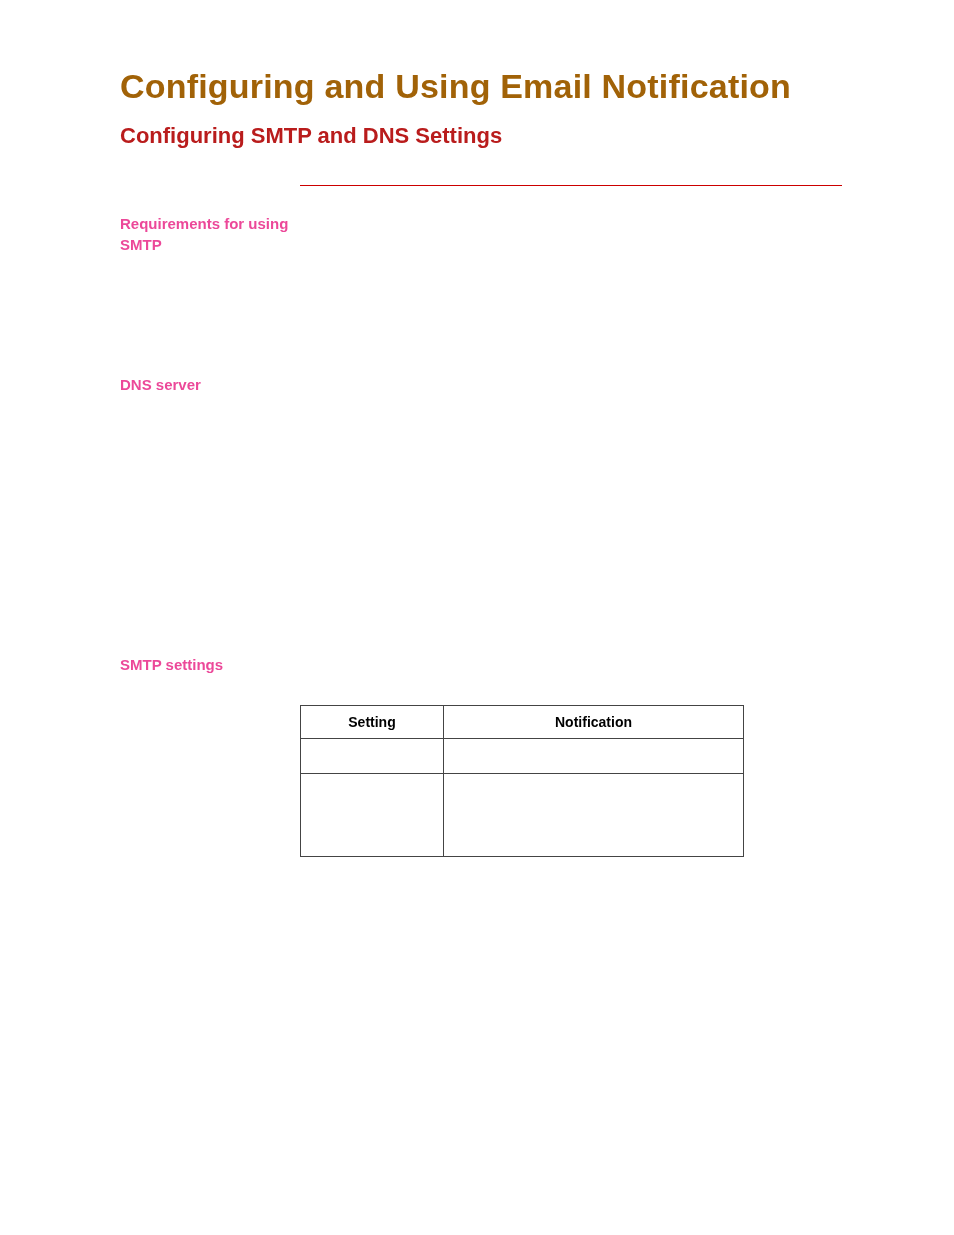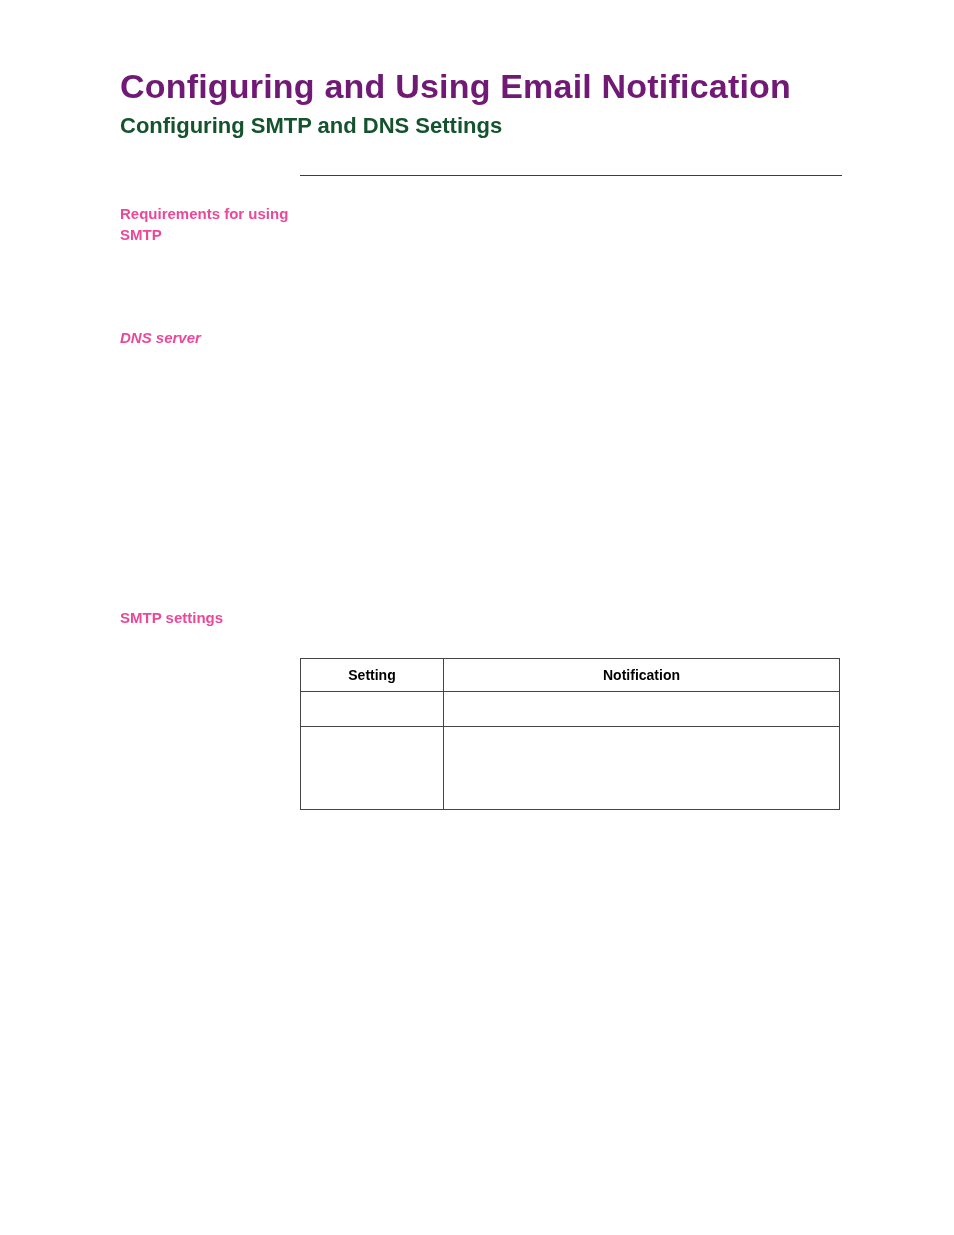--- a/index.html
+++ b/index.html
@@ -12,56 +12,56 @@
     color: #000;
   }
   .page {
     position: relative;
     width: 954px;
     height: 1235px;
     box-sizing: border-box;
     padding: 60px 112px 60px 120px;
   }
   .h1 {
-    color: #701a75;
+    color: #a16207;
     font-weight: 700;
     font-size: 34px;
     line-height: 1.1;
-    margin: 8px 0 8px 0;
+    margin: 8px 0 18px 0;
     letter-spacing: 0.2px;
   }
   .h2 {
-    color: #14532d;
+    color: #b91c1c;
     font-weight: 700;
     font-size: 22px;
     margin: 0 0 8px 0;
   }
   .red-rule {
     margin-left: 180px;
     margin-top: 36px;
     border: none;
     border-top: 1.5px solid #cc0000;
   }
   .sidehead {
     color: #ec4899;
     font-weight: 700;
     font-size: 15px;
     line-height: 1.35;
     width: 170px;
   }
   .sec1 { margin-top: 28px; }
-  .sec2 { margin-top: 83px; font-style: italic; }
+  .sec2 { margin-top: 120px; }
   .sec3 { margin-top: 260px; }
   .table-wrap {
     margin-left: 180px;
     margin-top: 30px;
   }
   table.smtp {
     border-collapse: collapse;
-    width: 540px;
+    width: 444px;
   }
   table.smtp th, table.smtp td {
     border: 1px solid #444;
     font-size: 14px;
     vertical-align: top;
   }
   table.smtp th {
     font-weight: 700;
     text-align: center;
     padding: 8px 6px;

